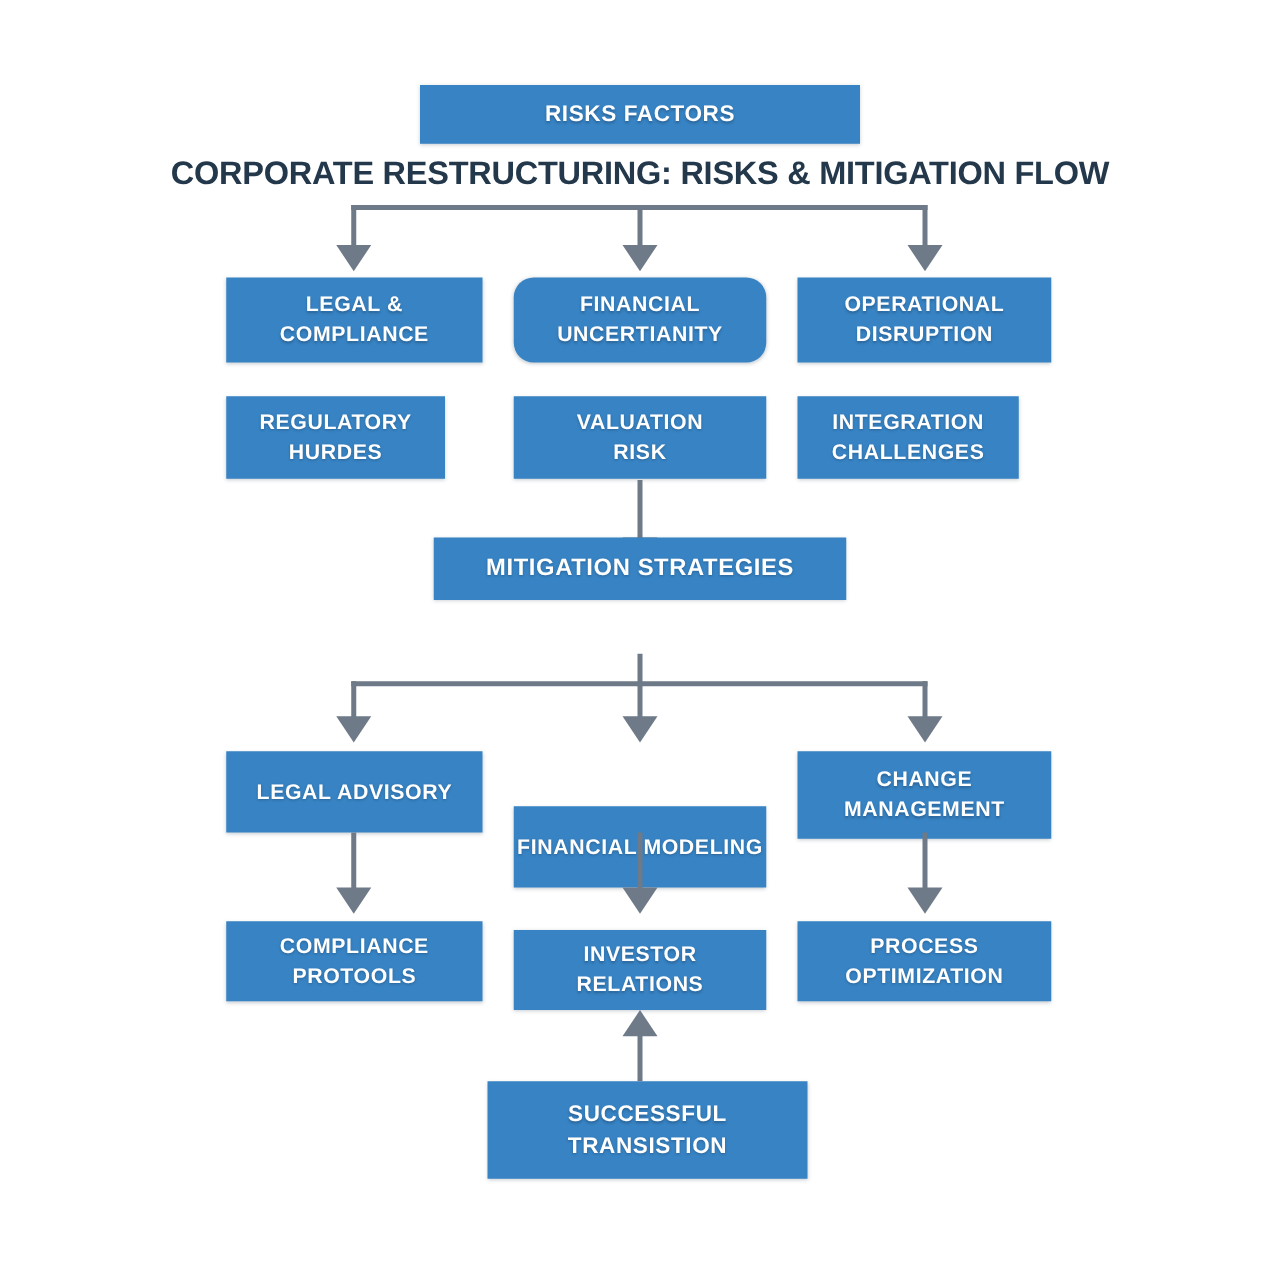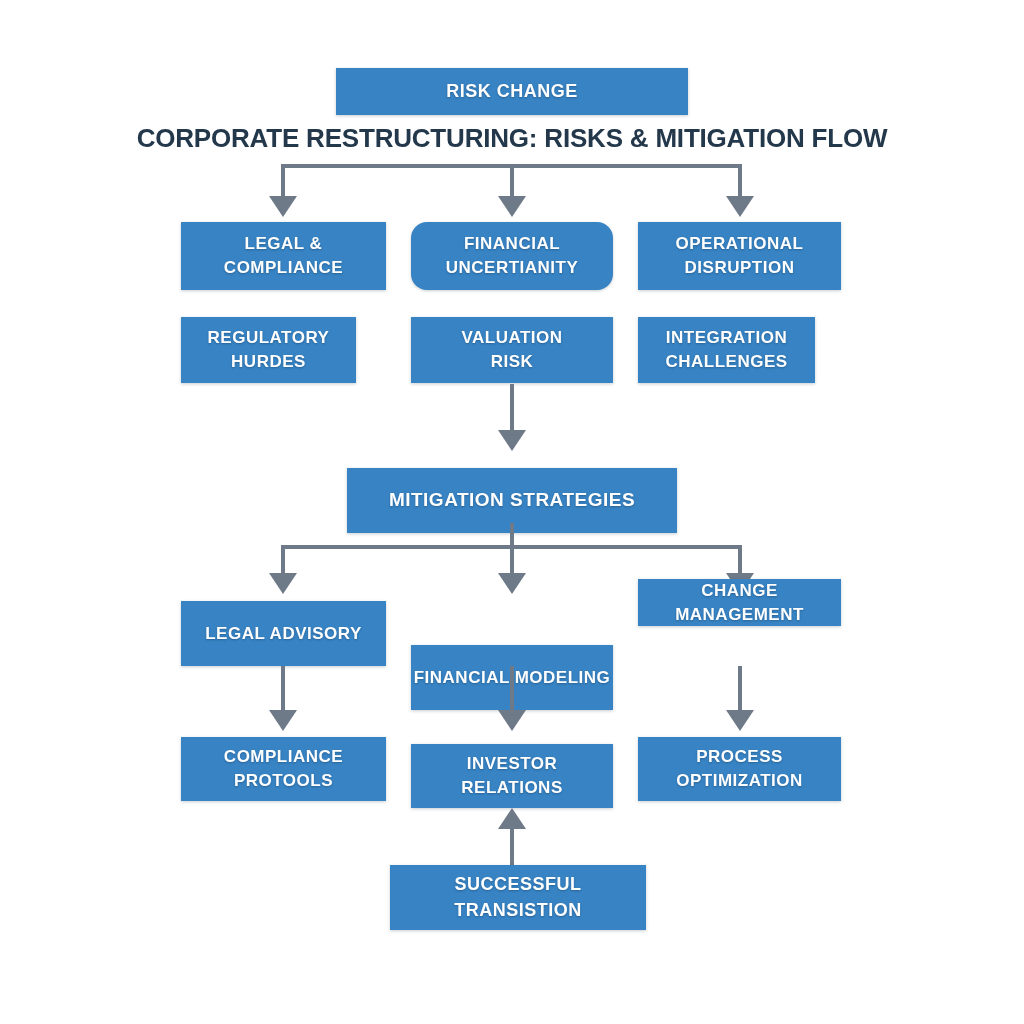--- a/index.html
+++ b/index.html
@@ -50,21 +50,21 @@
     border-left: 14px solid transparent;
     border-right: 14px solid transparent;
     border-bottom: 21px solid var(--arrow, #6E7A87);
   }
 </style>
 </head>
 <body>
 
 <div class="canvas">
 
-  <div class="node" style="left:336px; top:68px; width:352px; height:47px; font-size:18px;">RISK CHANGE</div>
+  <div class="node" style="left:336px; top:68px; width:352px; height:47px; font-size:18px;">RISKS FACTORS</div>
 
   <div class="diagram-title">CORPORATE RESTRUCTURING: RISKS &amp; MITIGATION FLOW</div>
 
   <div class="stem" style="left:281px; top:164px; width:461px; height:4px;"></div>
   <div class="stem" style="left:281px; top:164px; width:4px; height:34px;"></div>
   <div class="stem" style="left:510px; top:164px; width:4px; height:34px;"></div>
   <div class="stem" style="left:738px; top:164px; width:4px; height:34px;"></div>
   <div class="tri-down" style="left:269px; top:196px;"></div>
   <div class="tri-down" style="left:498px; top:196px;"></div>
   <div class="tri-down" style="left:726px; top:196px;"></div>
@@ -79,48 +79,48 @@
   <div class="node" style="left:181px; top:317px; width:175px; height:66px;">REGULATORY
 HURDES</div>
   <div class="node" style="left:411px; top:317px; width:202px; height:66px;">VALUATION
 RISK</div>
   <div class="node" style="left:638px; top:317px; width:177px; height:66px;">INTEGRATION
 CHALLENGES</div>
 
   <div class="stem" style="left:510px; top:384px; width:4px; height:48px;"></div>
   <div class="tri-down" style="left:498px; top:430px;"></div>
 
-  <div class="node big" style="left:347px; top:468px; width:330px; height:65px;">MITIGATION STRATEGIES</div>
+  <div class="node big" style="left:347px; top:430px; width:330px; height:50px;">MITIGATION STRATEGIES</div>
 
   <div class="stem" style="left:510px; top:523px; width:4px; height:26px;"></div>
   <div class="stem" style="left:281px; top:545px; width:461px; height:4px;"></div>
   <div class="stem" style="left:281px; top:545px; width:4px; height:30px;"></div>
   <div class="stem" style="left:510px; top:545px; width:4px; height:30px;"></div>
   <div class="stem" style="left:738px; top:545px; width:4px; height:30px;"></div>
   <div class="tri-down" style="left:269px; top:573px;"></div>
   <div class="tri-down" style="left:498px; top:573px;"></div>
   <div class="tri-down" style="left:726px; top:573px;"></div>
 
   <div class="node" style="left:181px; top:601px; width:205px; height:65px;">LEGAL ADVISORY</div>
   <div class="node" style="left:411px; top:601px; width:202px; height:65px;margin-top:44px;">FINANCIAL MODELING</div>
-  <div class="node" style="left:638px; top:579px; width:203px; height:47px;">CHANGE
+  <div class="node" style="left:638px; top:601px; width:203px; height:70px;">CHANGE
 MANAGEMENT</div>
 
   <div class="stem" style="left:281px; top:666px; width:4px; height:46px;"></div>
   <div class="stem" style="left:510px; top:666px; width:4px; height:46px;"></div>
   <div class="stem" style="left:738px; top:666px; width:4px; height:46px;"></div>
   <div class="tri-down" style="left:269px; top:710px;"></div>
   <div class="tri-down" style="left:498px; top:710px;"></div>
   <div class="tri-down" style="left:726px; top:710px;"></div>
 
   <div class="node" style="left:181px; top:737px; width:205px; height:64px;">COMPLIANCE
 PROTOOLS</div>
   <div class="node" style="left:411px; top:744px; width:202px; height:64px;">INVESTOR
 RELATIONS</div>
   <div class="node" style="left:638px; top:737px; width:203px; height:64px;">PROCESS
 OPTIMIZATION</div>
 
   <div class="tri-up" style="left:498px; top:808px;"></div>
   <div class="stem" style="left:510px; top:827px; width:4px; height:38px;"></div>
 
-  <div class="node big" style="left:390px; top:865px; width:256px; height:65px; font-size:18px;">SUCCESSFUL TRANSISTION</div>
+  <div class="node big" style="left:390px; top:865px; width:256px; height:78px; font-size:18px;">SUCCESSFUL TRANSISTION</div>
 
 </div>
 
 </body></html>

